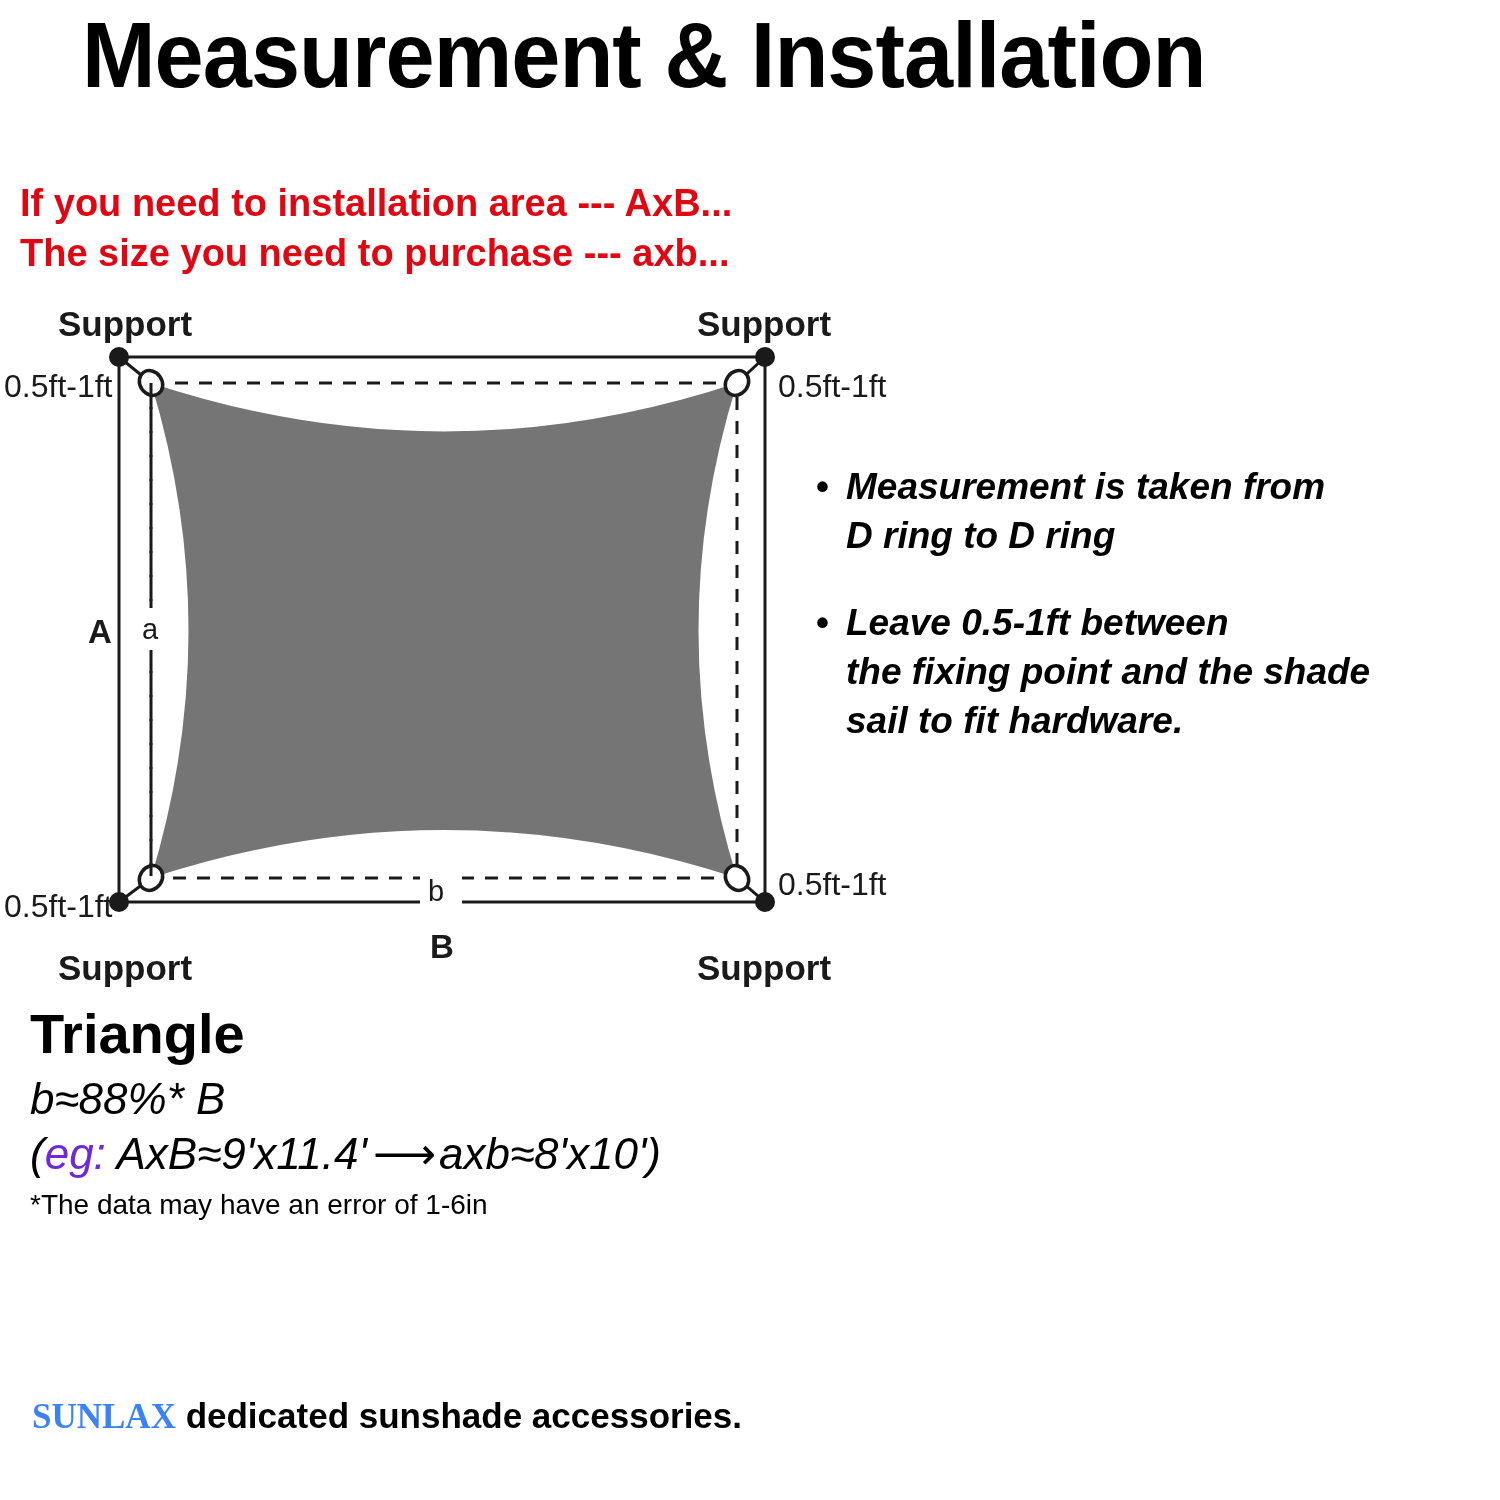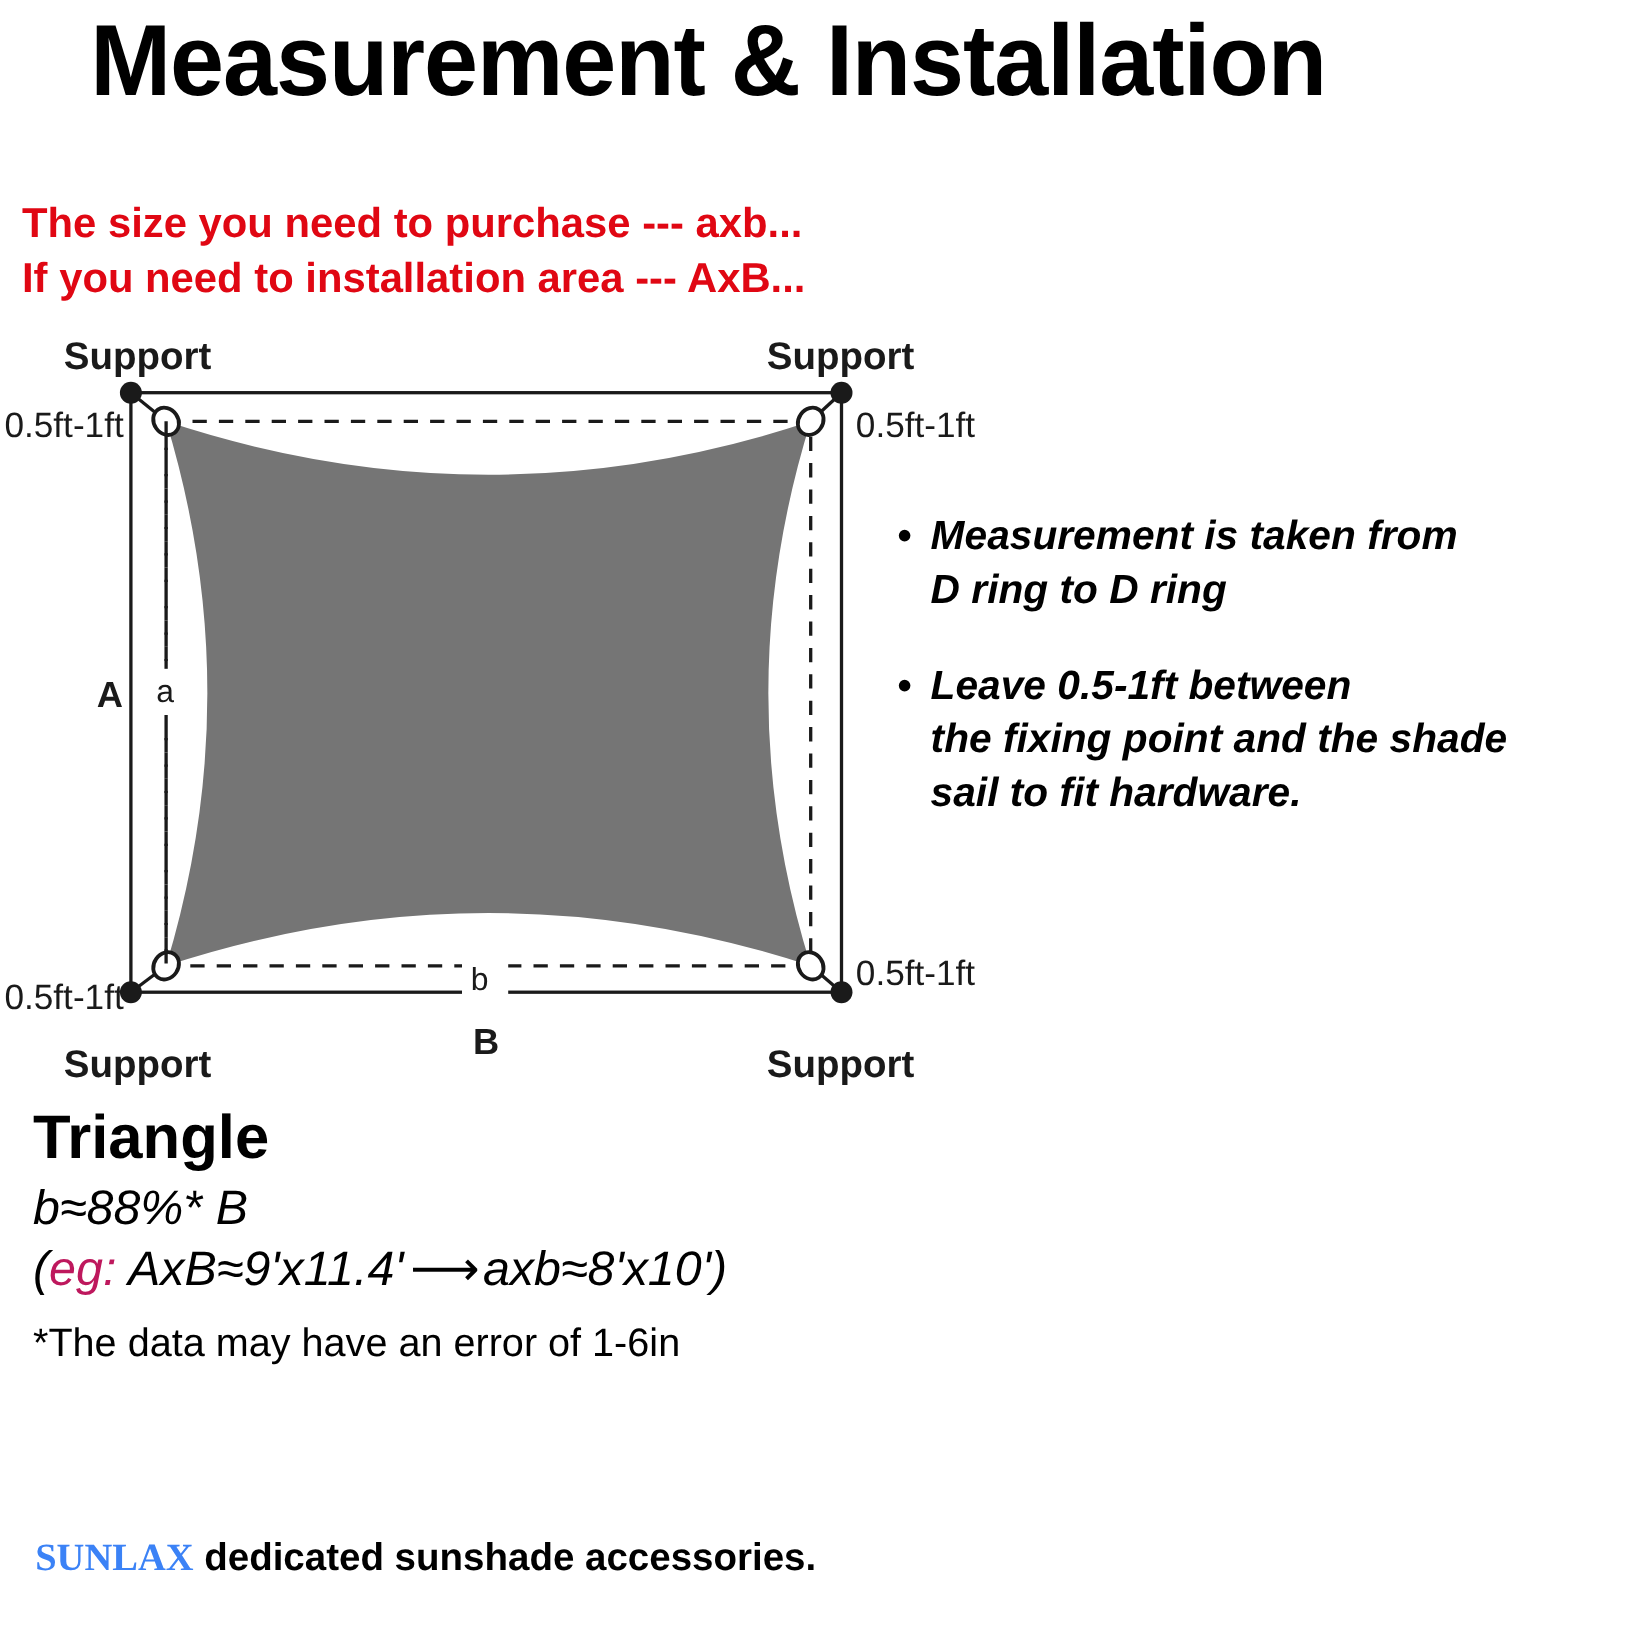--- a/index.html
+++ b/index.html
@@ -117,30 +117,30 @@
     font-weight: bold;
     line-height: 62px;
     margin-bottom: 6px;
   }
   .formula-line {
     font-size: 44px;
     font-style: italic;
     line-height: 55px;
     white-space: nowrap;
   }
-  .formula-eg-label { color: #be185d; }
+  .formula-eg-label { color: #6d28d9; }
   .arrow-glyph {
     font-style: normal;
     letter-spacing: -3px;
     padding: 0 6px;
   }
   #error-note {
-    font-size: 36px;
+    font-size: 28px;
     line-height: 40px;
-    margin-top: 20px;
+    margin-top: 4px;
     white-space: nowrap;
   }
 
   
   #footer-note {
     position: absolute;
     left: 32px;
     top: 1392px;
     width: 1460px;
     font-size: 35px;
@@ -149,22 +149,22 @@
   }
   .footer-line { display: block; white-space: nowrap; }
   .brand-name { color: #3b82f6; font-family: Liberation Serif, serif; }
 </style>
 </head>
 <body>
 
 <div id="page-title">Measurement &amp; Installation</div>
 
 <div id="intro-block">
+  <span class="intro-line">If you need to installation area --- AxB...</span>
   <span class="intro-line">The size you need to purchase --- axb...</span>
-  <span class="intro-line">If you need to installation area --- AxB...</span>
 </div>
 
 <div id="diagram-area">
 
   <svg id="diagram-svg" width="960" height="700" viewBox="0 0 960 700">
 
     <rect x="119" y="67" width="646" height="545" fill="none" stroke="#1a1a1a" stroke-width="3"></rect>
 
     <rect x="151" y="93" width="586" height="495" fill="none" stroke="#1a1a1a" stroke-width="3" stroke-dasharray="13,11"></rect>
 

